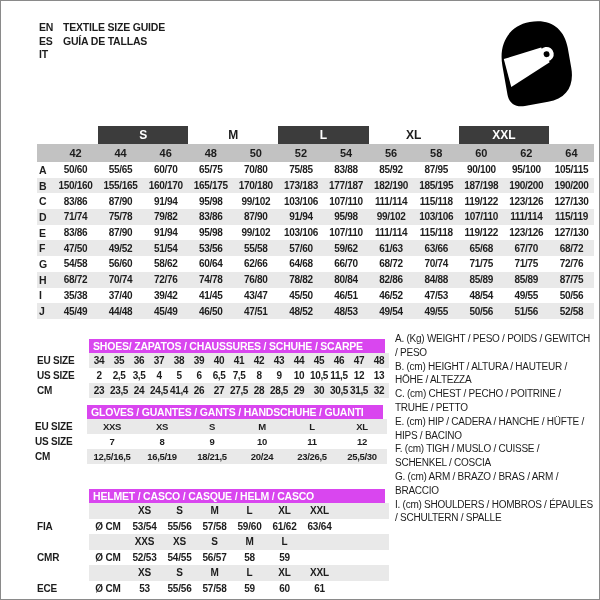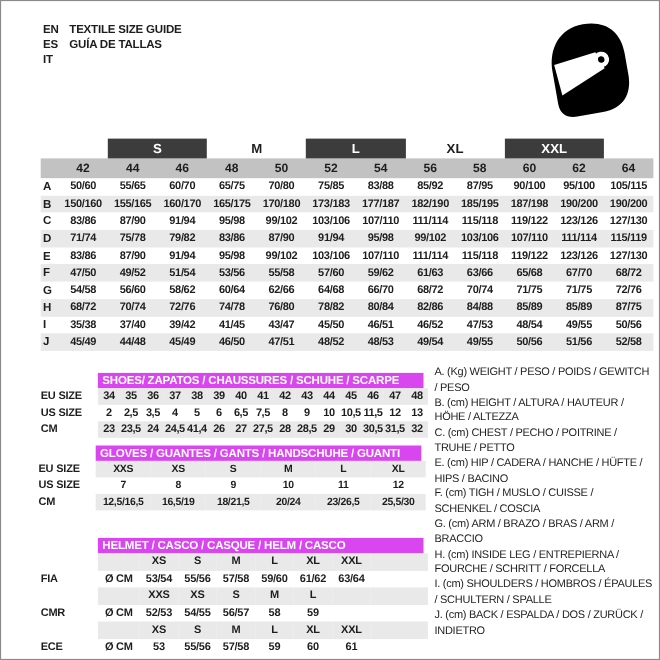--- a/index.html
+++ b/index.html
@@ -258,23 +258,21 @@
       </div>
   </div>
 
   <div class="legend">
       <div class="legend-item">A. (Kg) WEIGHT / PESO / POIDS / GEWITCH / PESO</div>
       <div class="legend-item">B. (cm) HEIGHT / ALTURA / HAUTEUR / HÖHE / ALTEZZA</div>
       <div class="legend-item">C. (cm) CHEST / PECHO / POITRINE / TRUHE / PETTO</div>
       <div class="legend-item">E. (cm) HIP / CADERA / HANCHE / HÜFTE / HIPS / BACINO</div>
       <div class="legend-item">F. (cm) TIGH / MUSLO / CUISSE / SCHENKEL / COSCIA</div>
       <div class="legend-item">G. (cm) ARM / BRAZO / BRAS / ARM / BRACCIO</div>
-      <div class="legend-item">H. (cm) INSIDE LEG / ENTREPIERNA / FOURCHE / SCHRITT / FORCELLA</div>
       <div class="legend-item">I. (cm) SHOULDERS / HOMBROS / ÉPAULES / SCHULTERN / SPALLE</div>
-      <div class="legend-item">J. (cm) BACK / ESPALDA / DOS / ZURÜCK / INDIETRO</div>
     </div>
 
   <div class="shoes">
     <div class="bar">SHOES/ ZAPATOS / CHAUSSURES / SCHUHE / SCARPE</div>
     <div>
         <div class="shoes-row">
           <div class="s-lbl">EU SIZE</div>
           <div class="s-cell band">34</div>
           <div class="s-cell band">35</div>
           <div class="s-cell band">36</div>

